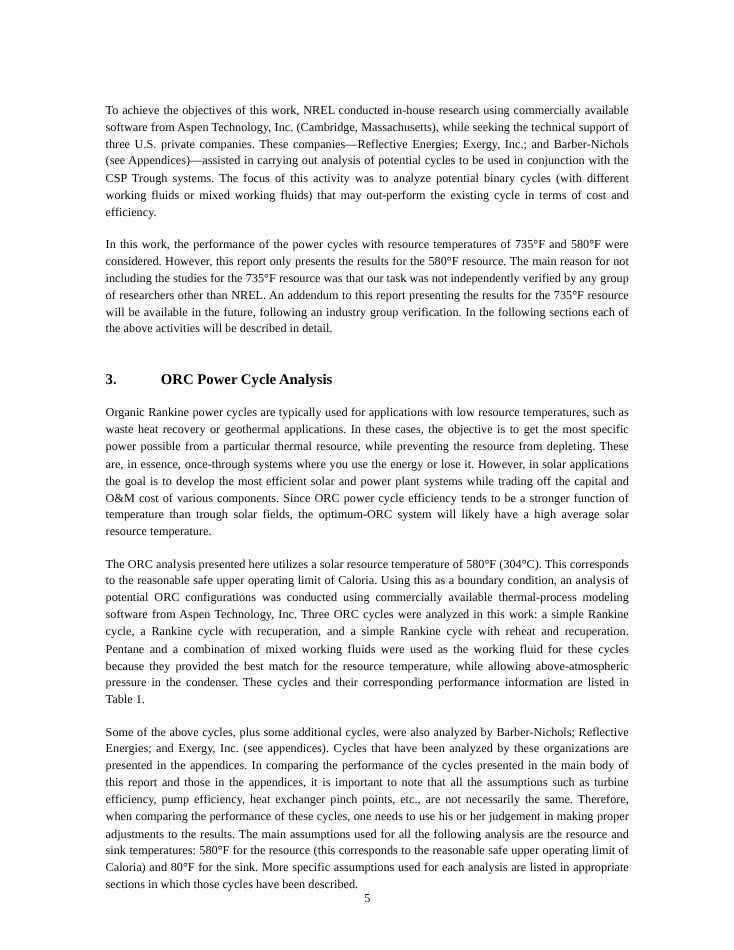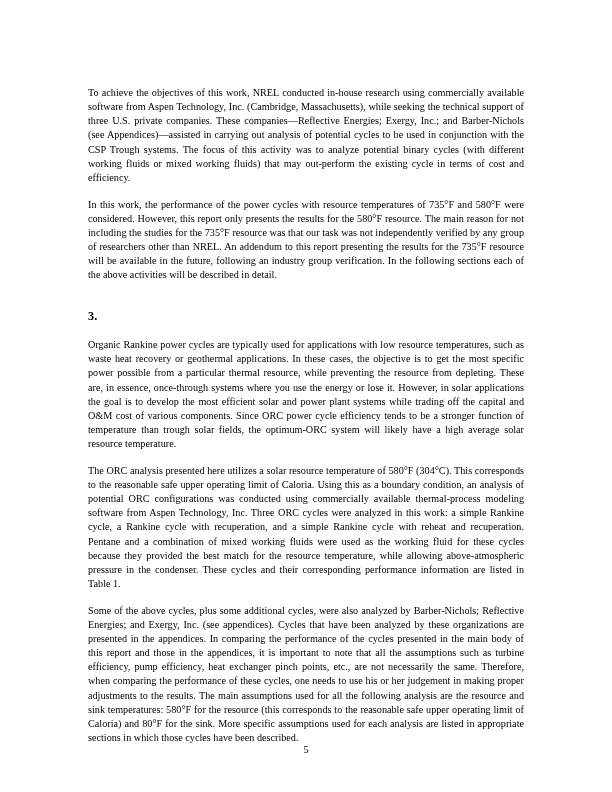--- a/index.html
+++ b/index.html
@@ -68,20 +68,21 @@
   <div class="content">
 
     <p class="body-par">To achieve the objectives of this work, NREL conducted in-house research using commercially available software from Aspen Technology, Inc. (Cambridge, Massachusetts), while seeking the technical support of three U.S. private companies.  These companies—Reflective Energies; Exergy, Inc.; and Barber-Nichols (see Appendices)—assisted in carrying out analysis of potential cycles to be used in conjunction with the CSP Trough systems.  The focus of this activity was to analyze potential binary cycles (with different working fluids or mixed working fluids) that may out-perform the existing cycle in terms of cost and efficiency.</p>
 
     <p class="body-par">In this work, the performance of the power cycles with resource temperatures of 735°F and 580°F were considered. However, this report only presents the results for the 580°F resource. The main reason for not including the studies for the 735°F resource was that our task was not independently verified by any group of researchers other than NREL. An addendum to this report presenting the results for the 735°F resource will be available in the future, following an industry group verification.  In the following sections each of the above activities will be described in detail.</p>
 
     <div class="spacer-sm"></div>
 
     <div class="section-heading">
       <span class="num">3.</span>
+      <span class="title">ORC Power Cycle Analysis</span>
     </div>
 
     <p class="body-par">Organic Rankine power cycles are typically used for applications with low resource temperatures, such as waste heat recovery or geothermal applications. In these cases, the objective is to get the most specific power possible from a particular thermal resource, while preventing the resource from depleting. These are, in essence, once-through systems where you use the energy or lose it. However, in solar applications the goal is to develop the most efficient solar and power plant systems while trading off the capital and O&amp;M cost of various components. Since ORC power cycle efficiency tends to be a stronger function of temperature than trough solar fields, the optimum-ORC system will likely have a high average solar resource temperature.</p>
 
     <p class="body-par">The ORC analysis presented here utilizes a solar resource temperature of 580°F (304°C). This corresponds to the reasonable safe upper operating limit of Caloria. Using this as a boundary condition, an analysis of potential ORC configurations was conducted using commercially available thermal-process modeling software from Aspen Technology, Inc. Three ORC cycles were analyzed in this work: a simple Rankine cycle, a Rankine cycle with recuperation, and a simple Rankine cycle with reheat and recuperation. Pentane and a combination of mixed working fluids were used as the working fluid for these cycles because they provided the best match for the resource temperature, while allowing above-atmospheric pressure in the condenser. These cycles and their corresponding performance information are listed in Table 1.</p>
 
     <p class="body-par">Some of the above cycles, plus some additional cycles, were also analyzed by Barber-Nichols; Reflective  Energies; and Exergy, Inc. (see appendices). Cycles that have been analyzed by these organizations are presented in the appendices. In comparing the performance of the cycles presented in the main body of this report and those in the appendices, it is important to note that all the assumptions such as turbine efficiency, pump efficiency, heat exchanger pinch points, etc., are not necessarily the same. Therefore, when comparing the performance of these cycles, one needs to use his or her judgement in making proper adjustments to the results. The main assumptions used for all the following analysis are the resource and sink temperatures: 580°F for the resource (this corresponds to the reasonable safe upper operating limit of Caloria) and 80°F for the sink. More specific assumptions used for each analysis are listed in appropriate sections in which those cycles have been described.</p>
 
   </div>
 

